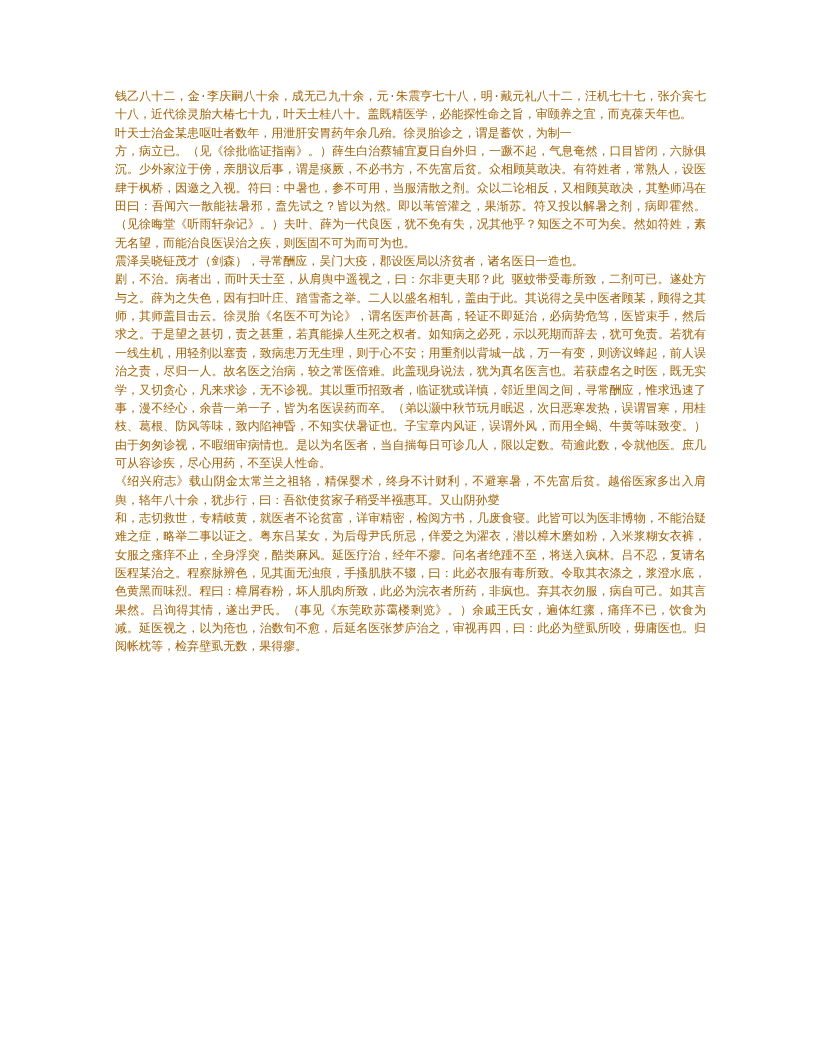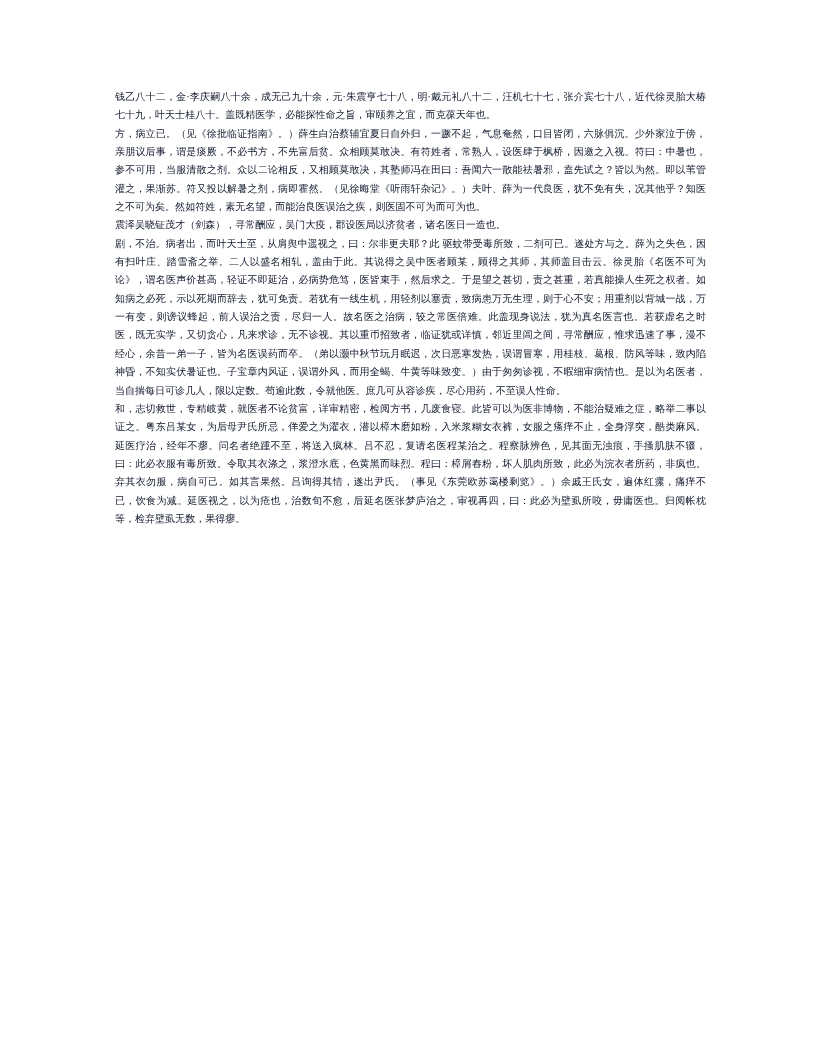--- a/index.html
+++ b/index.html
@@ -24,35 +24,37 @@
   }
   .text-column {
     position: absolute;
     left: 115px;
     top: 88px;
     width: 591px;
   }
   .para {
     margin: 0;
     padding: 0;
-    color: #0f172a;
-    font-size: 10px;
+    color: #a16207;
+    font-size: 12px;
     line-height: 18.35px;
     letter-spacing: 0.02px;
     text-align: justify;
     text-justify: inter-character;
     white-space: pre-wrap;
     word-break: break-all;
-    font-family: Liberation Sans, sans-serif;
+    font-family: Liberation Mono, monospace;
   }
 </style>
 </head>
 <body>
 
 <div class="page">
   <div class="text-column">
     <p class="para">钱乙八十二，金·李庆嗣八十余，成无己九十余，元·朱震亨七十八，明·戴元礼八十二，汪机七十七，张介宾七十八，近代徐灵胎大椿七十九，叶天士桂八十。盖既精医学，必能探性命之旨，审颐养之宜，而克葆天年也。</p>
+    <p class="para">叶天士治金某患呕吐者数年，用泄肝安胃药年余几殆。徐灵胎诊之，谓是蓄饮，为制一</p>
     <p class="para">方，病立已。（见《徐批临证指南》。）薛生白治蔡辅宜夏日自外归，一蹶不起，气息奄然，口目皆闭，六脉俱沉。少外家泣于傍，亲朋议后事，谓是痰厥，不必书方，不先富后贫。众相顾莫敢决。有符姓者，常熟人，设医肆于枫桥，因邀之入视。符曰：中暑也，参不可用，当服清散之剂。众以二论相反，又相顾莫敢决，其塾师冯在田曰：吾闻六一散能祛暑邪，盍先试之？皆以为然。即以苇管灌之，果渐苏。符又投以解暑之剂，病即霍然。（见徐晦堂《听雨轩杂记》。）夫叶、薛为一代良医，犹不免有失，况其他乎？知医之不可为矣。然如符姓，素无名望，而能治良医误治之疾，则医固不可为而可为也。</p>
     <p class="para">震泽吴晓钲茂才（剑森），寻常酬应，吴门大疫，郡设医局以济贫者，诸名医日一造也。</p>
     <p class="para">剧，不治。病者出，而叶天士至，从肩舆中遥视之，曰：尔非更夫耶？此 驱蚊带受毒所致，二剂可已。遂处方与之。薛为之失色，因有扫叶庄、踏雪斋之举。二人以盛名相轧，盖由于此。其说得之吴中医者顾某，顾得之其师，其师盖目击云。徐灵胎《名医不可为论》，谓名医声价甚高，轻证不即延治，必病势危笃，医皆束手，然后求之。于是望之甚切，责之甚重，若真能操人生死之权者。如知病之必死，示以死期而辞去，犹可免责。若犹有一线生机，用轻剂以塞责，致病患万无生理，则于心不安；用重剂以背城一战，万一有变，则谤议蜂起，前人误治之责，尽归一人。故名医之治病，较之常医倍难。此盖现身说法，犹为真名医言也。若获虚名之时医，既无实学，又切贪心，凡来求诊，无不诊视。其以重币招致者，临证犹或详慎，邻近里闾之间，寻常酬应，惟求迅速了事，漫不经心，余昔一弟一子，皆为名医误药而卒。（弟以灏中秋节玩月眠迟，次日恶寒发热，误谓冒寒，用桂枝、葛根、防风等味，致内陷神昏，不知实伏暑证也。子宝章内风证，误谓外风，而用全蝎、牛黄等味致变。）由于匆匆诊视，不暇细审病情也。是以为名医者，当自揣每日可诊几人，限以定数。苟逾此数，令就他医。庶几可从容诊疾，尽心用药，不至误人性命。</p>
+    <p class="para">《绍兴府志》载山阴金太常兰之祖辂，精保婴术，终身不计财利，不避寒暑，不先富后贫。越俗医家多出入肩舆，辂年八十余，犹步行，曰：吾欲使贫家子稍受半襁惠耳。又山阴孙燮</p>
     <p class="para">和，志切救世，专精岐黄，就医者不论贫富，详审精密，检阅方书，几废食寝。此皆可以为医非博物，不能治疑难之症，略举二事以证之。粤东吕某女，为后母尹氏所忌，佯爱之为濯衣，潜以樟木磨如粉，入米浆糊女衣裤，女服之瘙痒不止，全身浮突，酷类麻风。延医疗治，经年不瘳。问名者绝踵不至，将送入疯林。吕不忍，复请名医程某治之。程察脉辨色，见其面无浊痕，手搔肌肤不辍，曰：此必衣服有毒所致。令取其衣涤之，浆澄水底，色黄黑而味烈。程曰：樟屑舂粉，坏人肌肉所致，此必为浣衣者所药，非疯也。弃其衣勿服，病自可己。如其言果然。吕询得其情，遂出尹氏。（事见《东莞欧苏霭楼剩览》。）余戚王氏女，遍体红瘰，痛痒不已，饮食为减。延医视之，以为疮也，治数旬不愈，后延名医张梦庐治之，审视再四，曰：此必为壁虱所咬，毋庸医也。归阅帐枕等，检弃壁虱无数，果得瘳。</p>
   </div>
 </div>
 
 </body></html>

